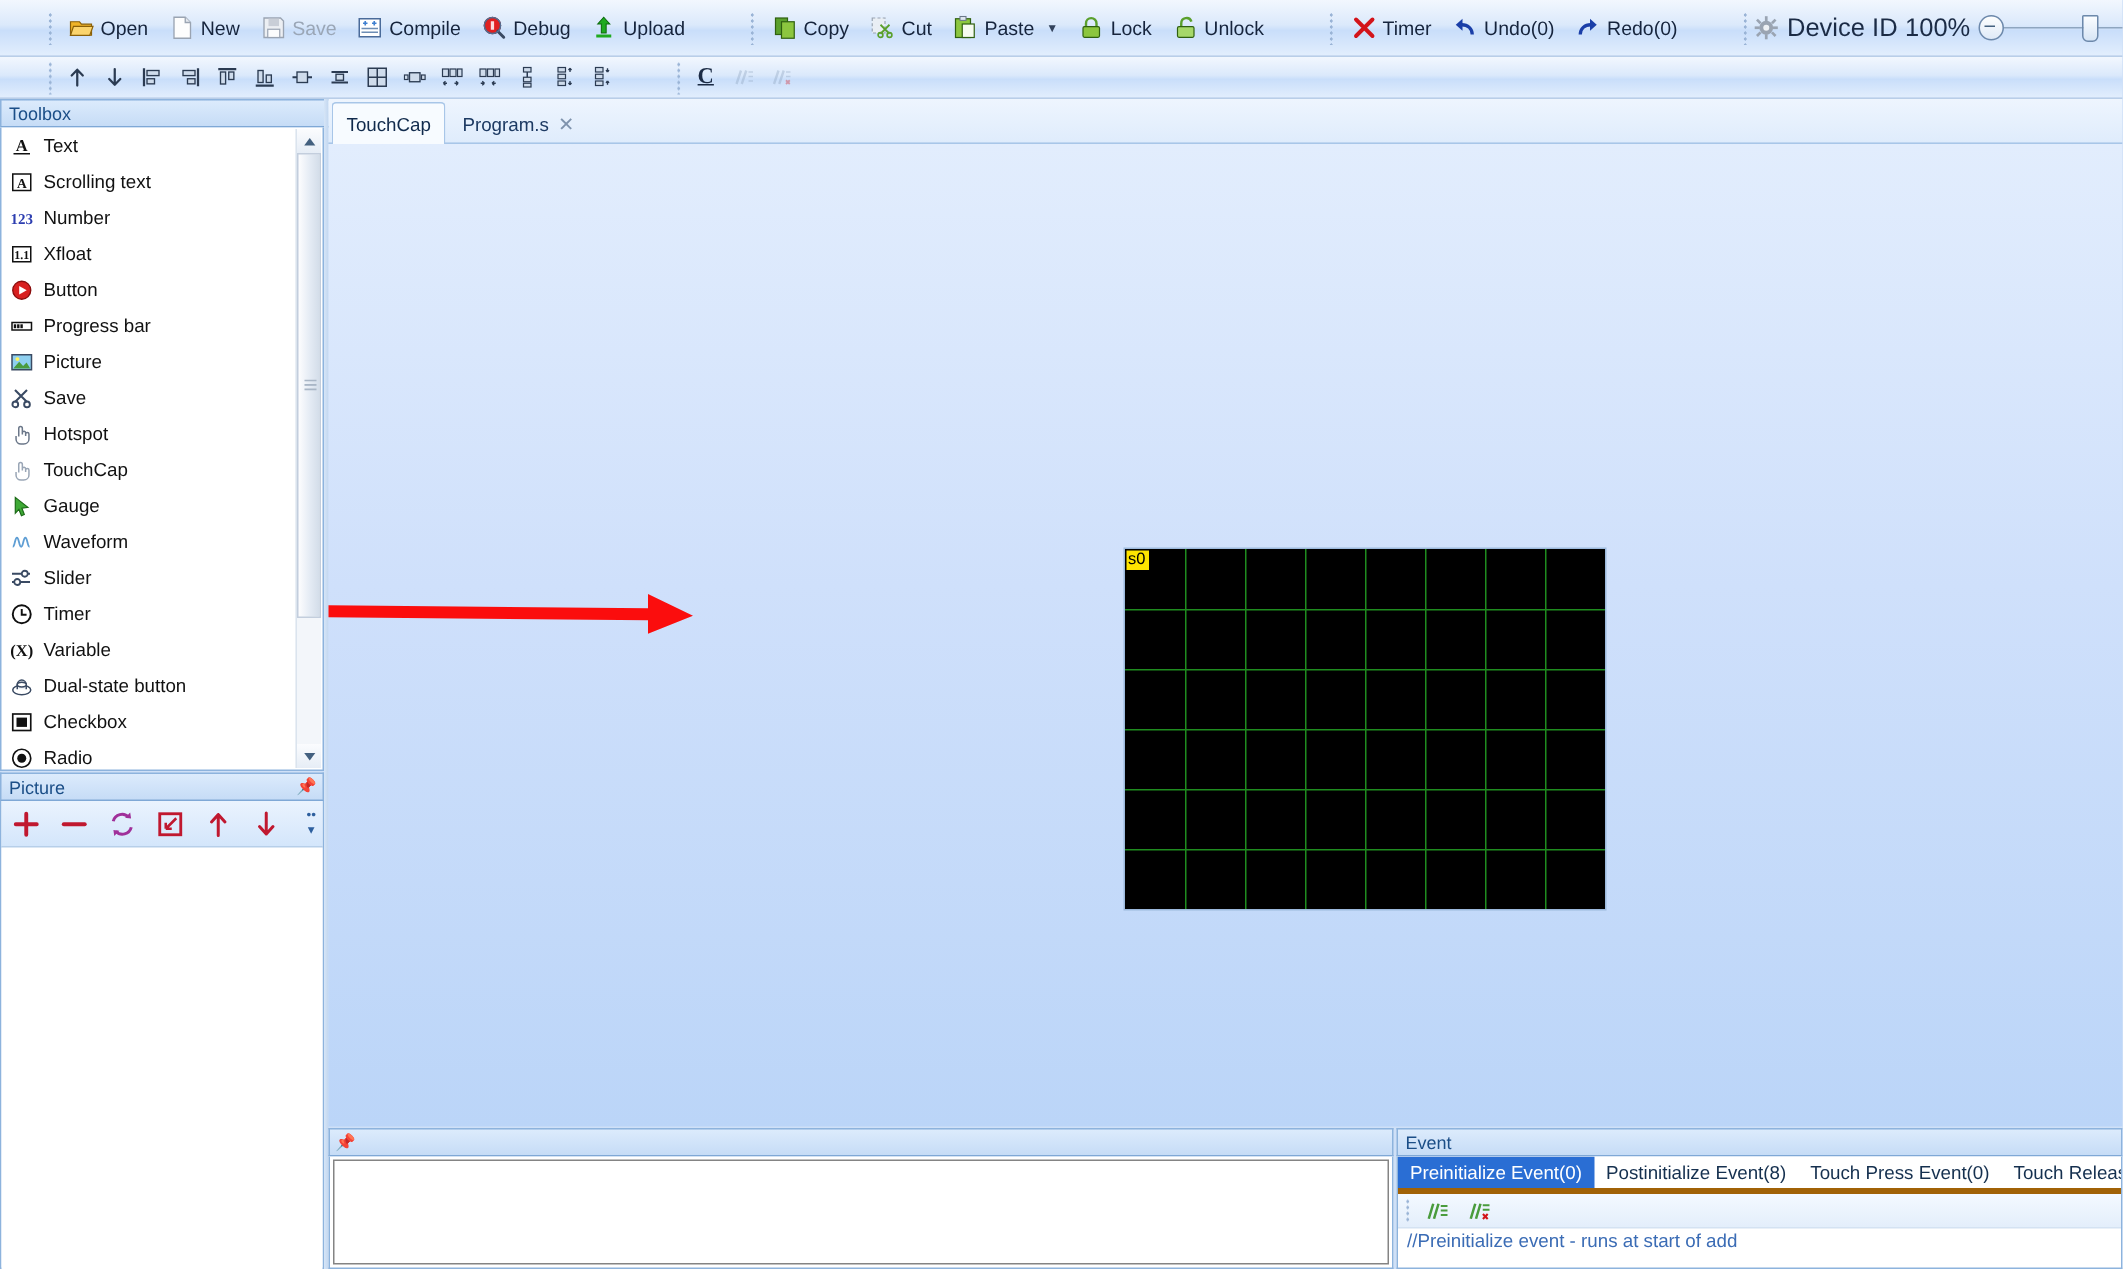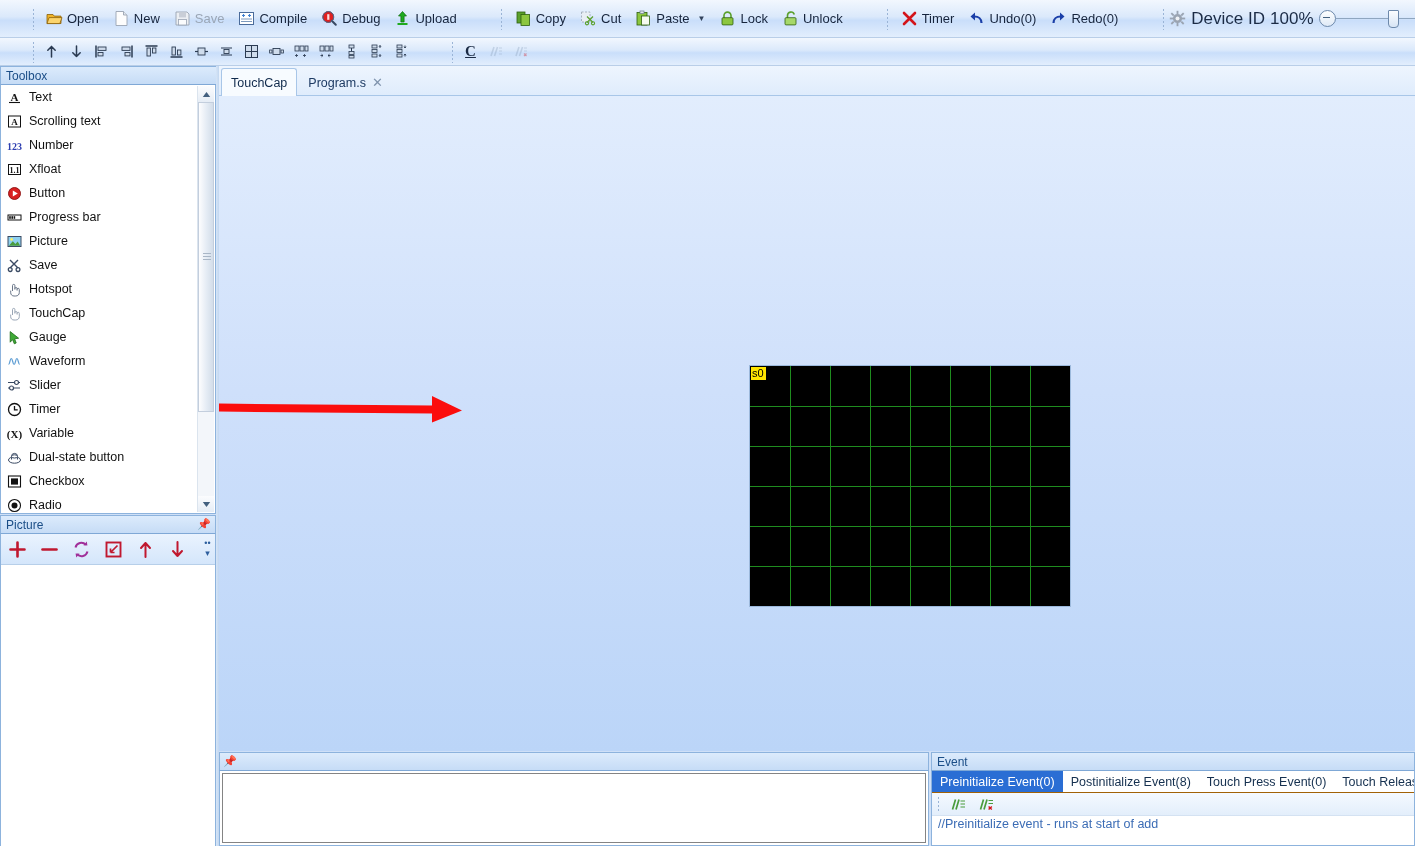--- a/index.html
+++ b/index.html
@@ -188,21 +188,21 @@
   }
 
   #event{position:absolute;left:931px;top:752px;width:484px;height:94px;}
   #event .body{
     position:absolute;left:0;top:19px;width:484px;height:75px;
     background:#fff;border:1px solid #8db3dd;border-top:none;box-sizing:border-box;
     overflow:hidden;
   }
   .ev-tabs{
     height:21px;display:flex;align-items:stretch;
-    background:#ffffff;border-bottom:1px solid #a16207;
+    background:#ffffff;border-bottom:4px solid #a16207;
   }
   .ev-tab{
     display:flex;align-items:center;padding:0 8px;font-size:12.5px;
     color:#15304f;cursor:pointer;white-space:nowrap;
   }
   .ev-tab.active{background:#2a6ed4;color:#fff;}
   .ev-toolbar{
     height:22px;display:flex;align-items:center;
     background:linear-gradient(to bottom,#f4f9ff,#e3eefb);
     border-bottom:1px solid #d4e2f2;

